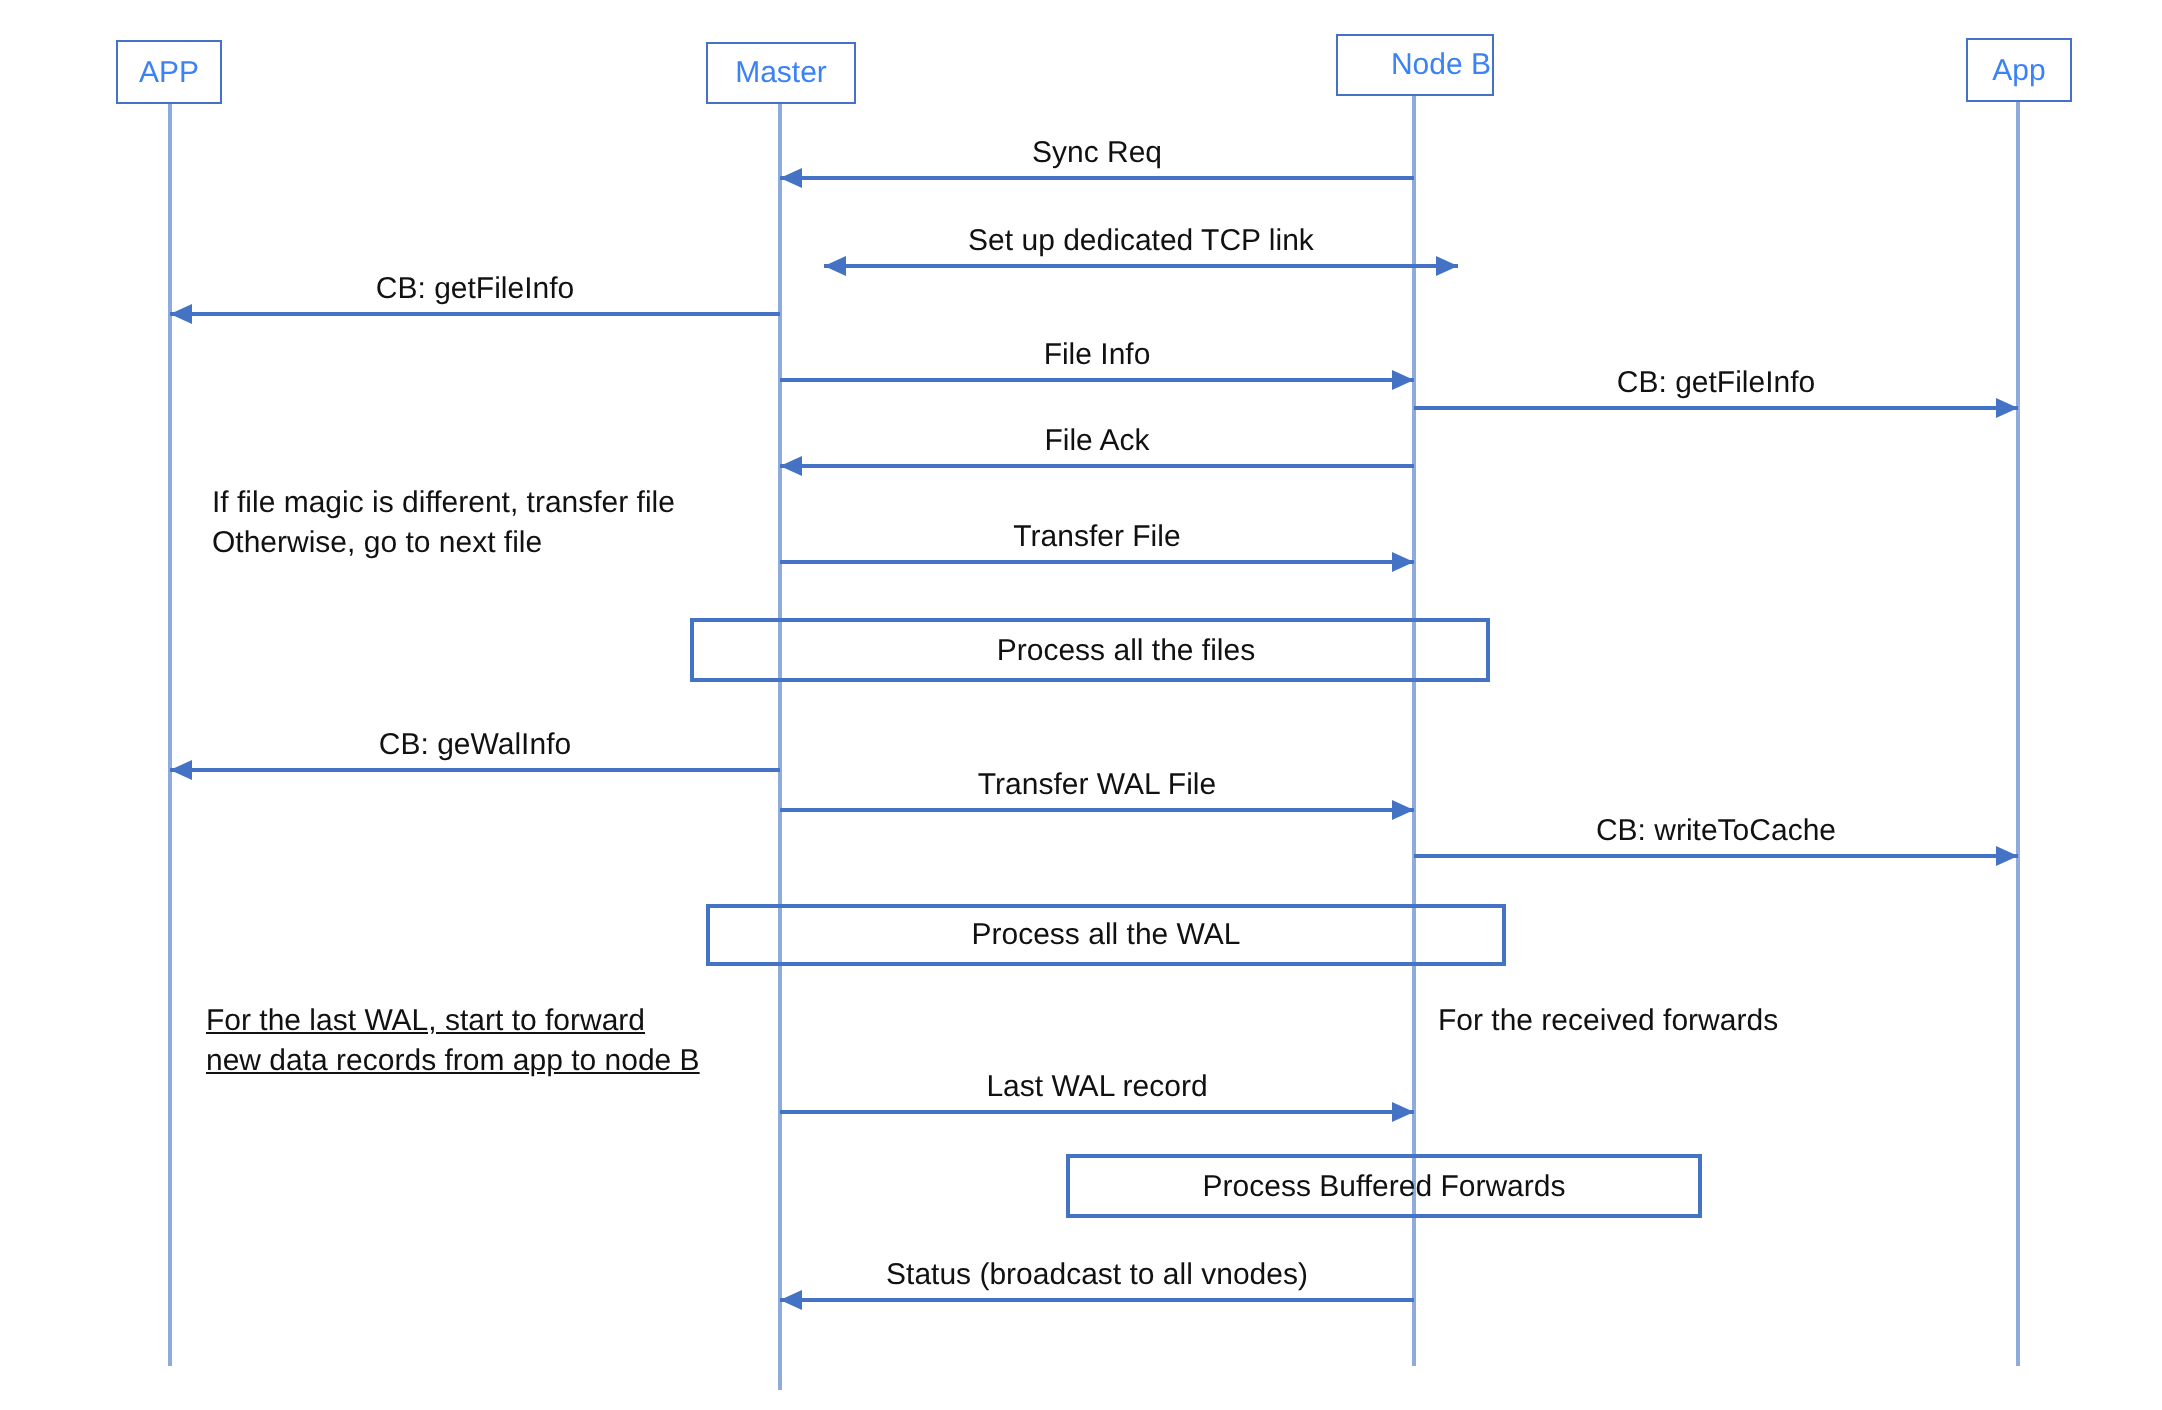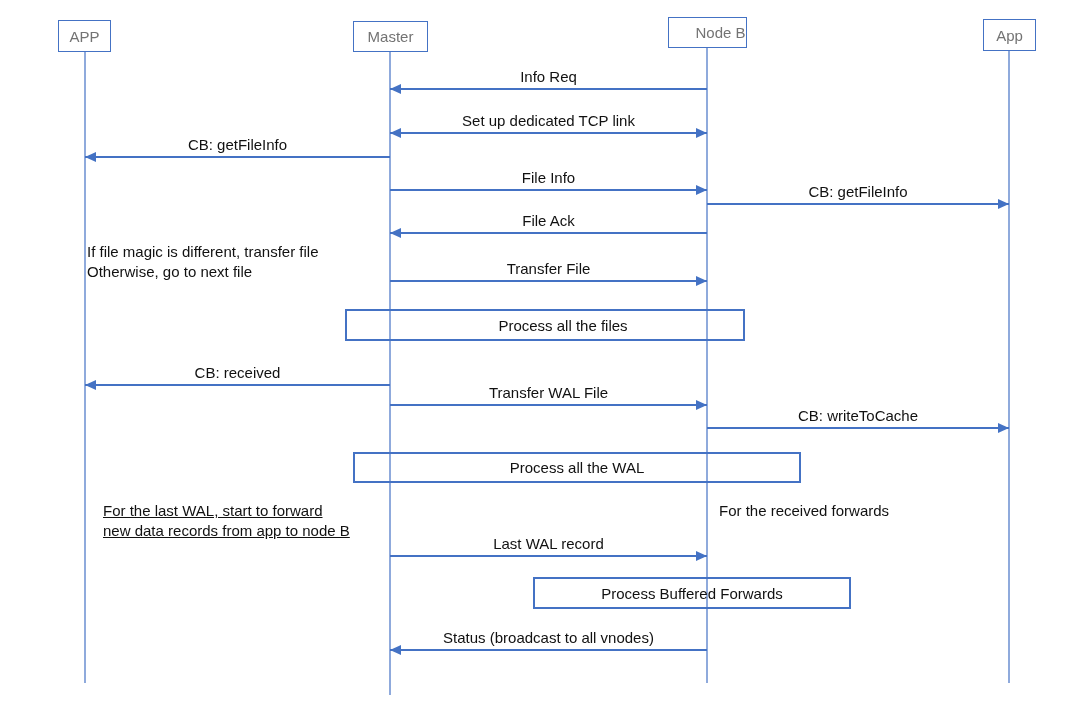--- a/index.html
+++ b/index.html
@@ -18,21 +18,21 @@
     position: absolute;
     border: 1.5px solid var(--line, #4472C4);
     background: #ffffff;
     display: flex;
     align-items: center;
     justify-content: center;
     z-index: 4;
   }
   .actor-label {
     font-size: 15px;
-    color: #737373;
+    color: #3b82f6;
     white-space: nowrap;
   }
 
   .lifeline {
     position: absolute;
     width: 2px;
     background: var(--lifeline, #8FAADC);
     z-index: 1;
   }
 
@@ -106,32 +106,32 @@
     <div class="actor-box" style="left: 668px; top: 17px; width: 79px; height: 31px; padding-left: 26px;">
       <div class="actor-label">Node B</div>
     </div>
     <div class="lifeline" style="left: 1008px; top: 51px; height: 632px;"></div>
     <div class="actor-box" style="left: 983px; top: 19px; width: 53px; height: 32px;">
       <div class="actor-label">App</div>
     </div>
     <div class="pbox" style="left: 345px; top: 309px; width: 400px; height: 32px; padding-left: 36px;">
       <div class="pbox-label">Process all the files</div>
     </div>
-    <div class="pbox" style="left: 353px; top: 452px; width: 448px; height: 31px;">
+    <div class="pbox" style="left: 353px; top: 452px; width: 400px; height: 31px;">
       <div class="pbox-label">Process all the WAL</div>
     </div>
     <div class="pbox" style="left: 533px; top: 577px; width: 318px; height: 32px;">
       <div class="pbox-label">Process Buffered Forwards</div>
     </div>
     <div class="msg" style="left: 390px; top: 88px; width: 317px;">
       <div class="msg-line"></div>
       <div class="arrow-head head-left"></div>
-      <div class="msg-label">Info Req</div>
+      <div class="msg-label">Sync Req</div>
     </div>
-    <div class="msg" style="left: 390px; top: 132px; width: 317px;">
+    <div class="msg" style="left: 412px; top: 132px; width: 317px;">
       <div class="msg-line"></div>
       <div class="arrow-head head-left"></div>
       <div class="arrow-head head-right"></div>
       <div class="msg-label">Set up dedicated TCP link</div>
     </div>
     <div class="msg" style="left: 85px; top: 156px; width: 305px;">
       <div class="msg-line"></div>
       <div class="arrow-head head-left"></div>
       <div class="msg-label">CB: getFileInfo</div>
     </div>
@@ -151,21 +151,21 @@
       <div class="msg-label">File Ack</div>
     </div>
     <div class="msg" style="left: 390px; top: 280px; width: 317px;">
       <div class="msg-line"></div>
       <div class="arrow-head head-right"></div>
       <div class="msg-label">Transfer File</div>
     </div>
     <div class="msg" style="left: 85px; top: 384px; width: 305px;">
       <div class="msg-line"></div>
       <div class="arrow-head head-left"></div>
-      <div class="msg-label">CB: received</div>
+      <div class="msg-label">CB: geWalInfo</div>
     </div>
     <div class="msg" style="left: 390px; top: 404px; width: 317px;">
       <div class="msg-line"></div>
       <div class="arrow-head head-right"></div>
       <div class="msg-label">Transfer WAL File</div>
     </div>
     <div class="msg" style="left: 707px; top: 427px; width: 302px;">
       <div class="msg-line"></div>
       <div class="arrow-head head-right"></div>
       <div class="msg-label">CB: writeToCache</div>
@@ -173,21 +173,21 @@
     <div class="msg" style="left: 390px; top: 555px; width: 317px;">
       <div class="msg-line"></div>
       <div class="arrow-head head-right"></div>
       <div class="msg-label">Last WAL record</div>
     </div>
     <div class="msg" style="left: 390px; top: 649px; width: 317px;">
       <div class="msg-line"></div>
       <div class="arrow-head head-left"></div>
       <div class="msg-label">Status (broadcast to all vnodes)</div>
     </div>
-    <div class="note" style="left: 87px; top: 242px;">
+    <div class="note" style="left: 106px; top: 242px;">
       <div class="note-line">If file magic is different, transfer file</div>
       <div class="note-line">Otherwise, go to next file</div>
     </div>
     <div class="note" style="left: 103px; top: 501px; text-decoration: underline;">
       <div class="note-line">For the last WAL, start to forward</div>
       <div class="note-line">new data records from app to node B</div>
     </div>
     <div class="note" style="left: 719px; top: 501px;">
       <div class="note-line">For the received forwards</div>
     </div>

